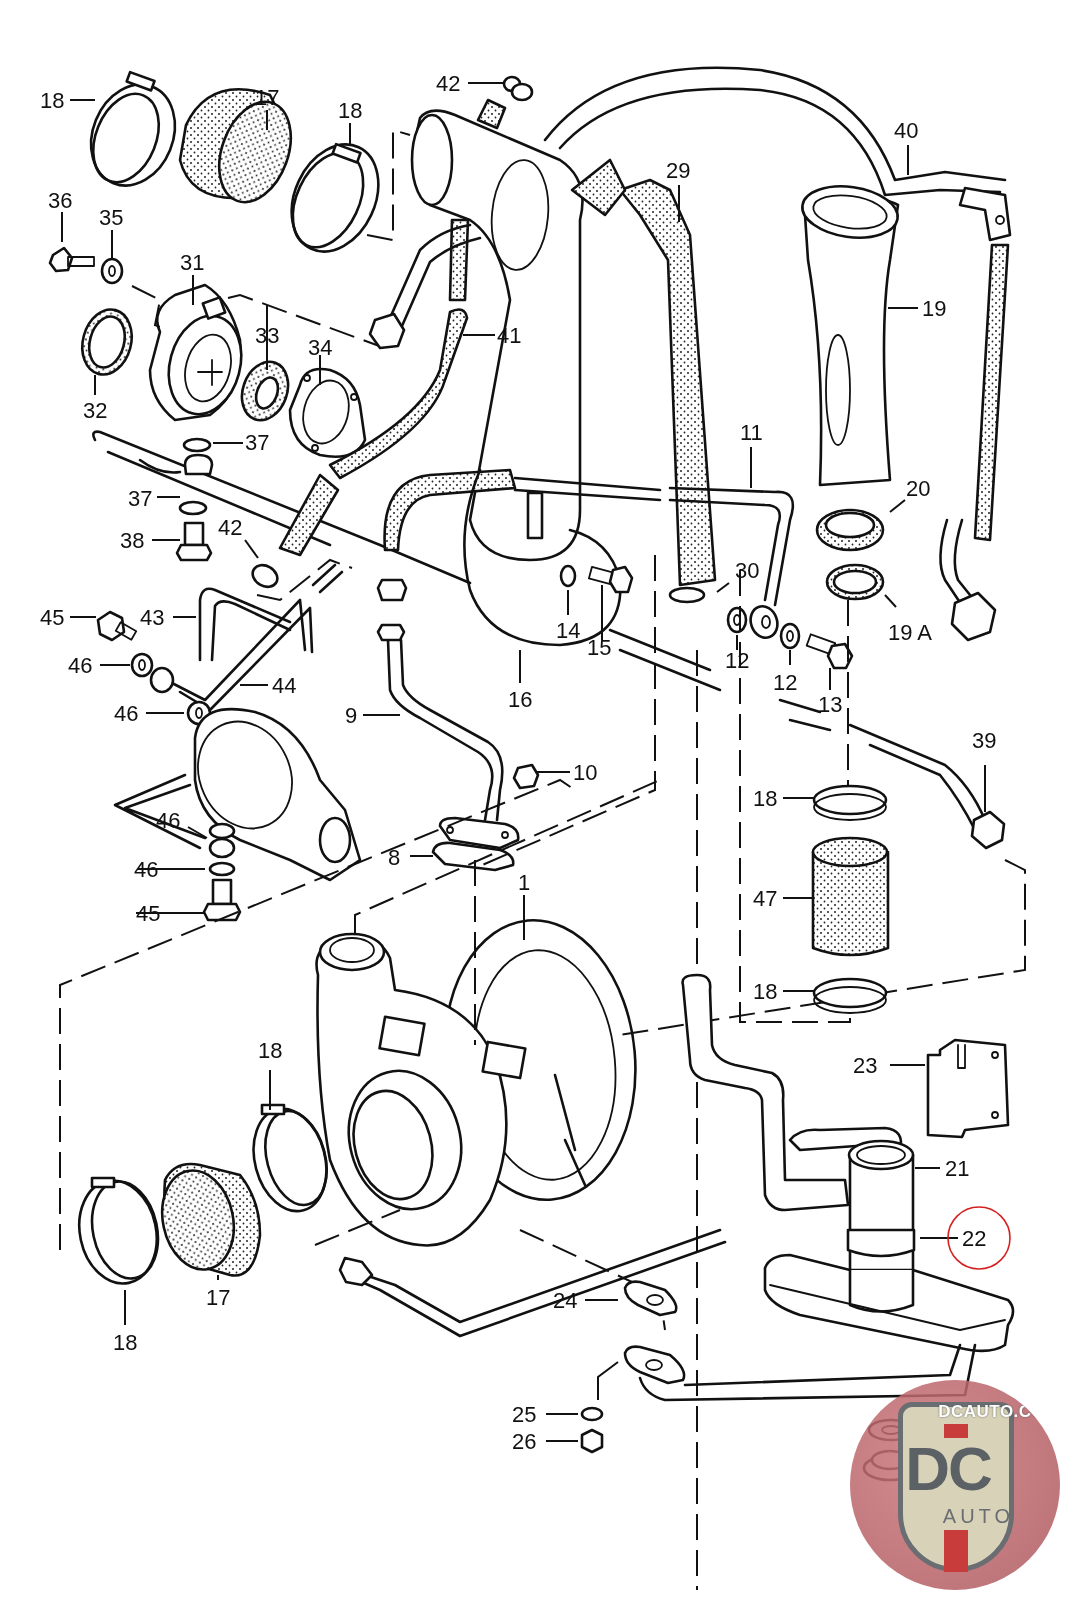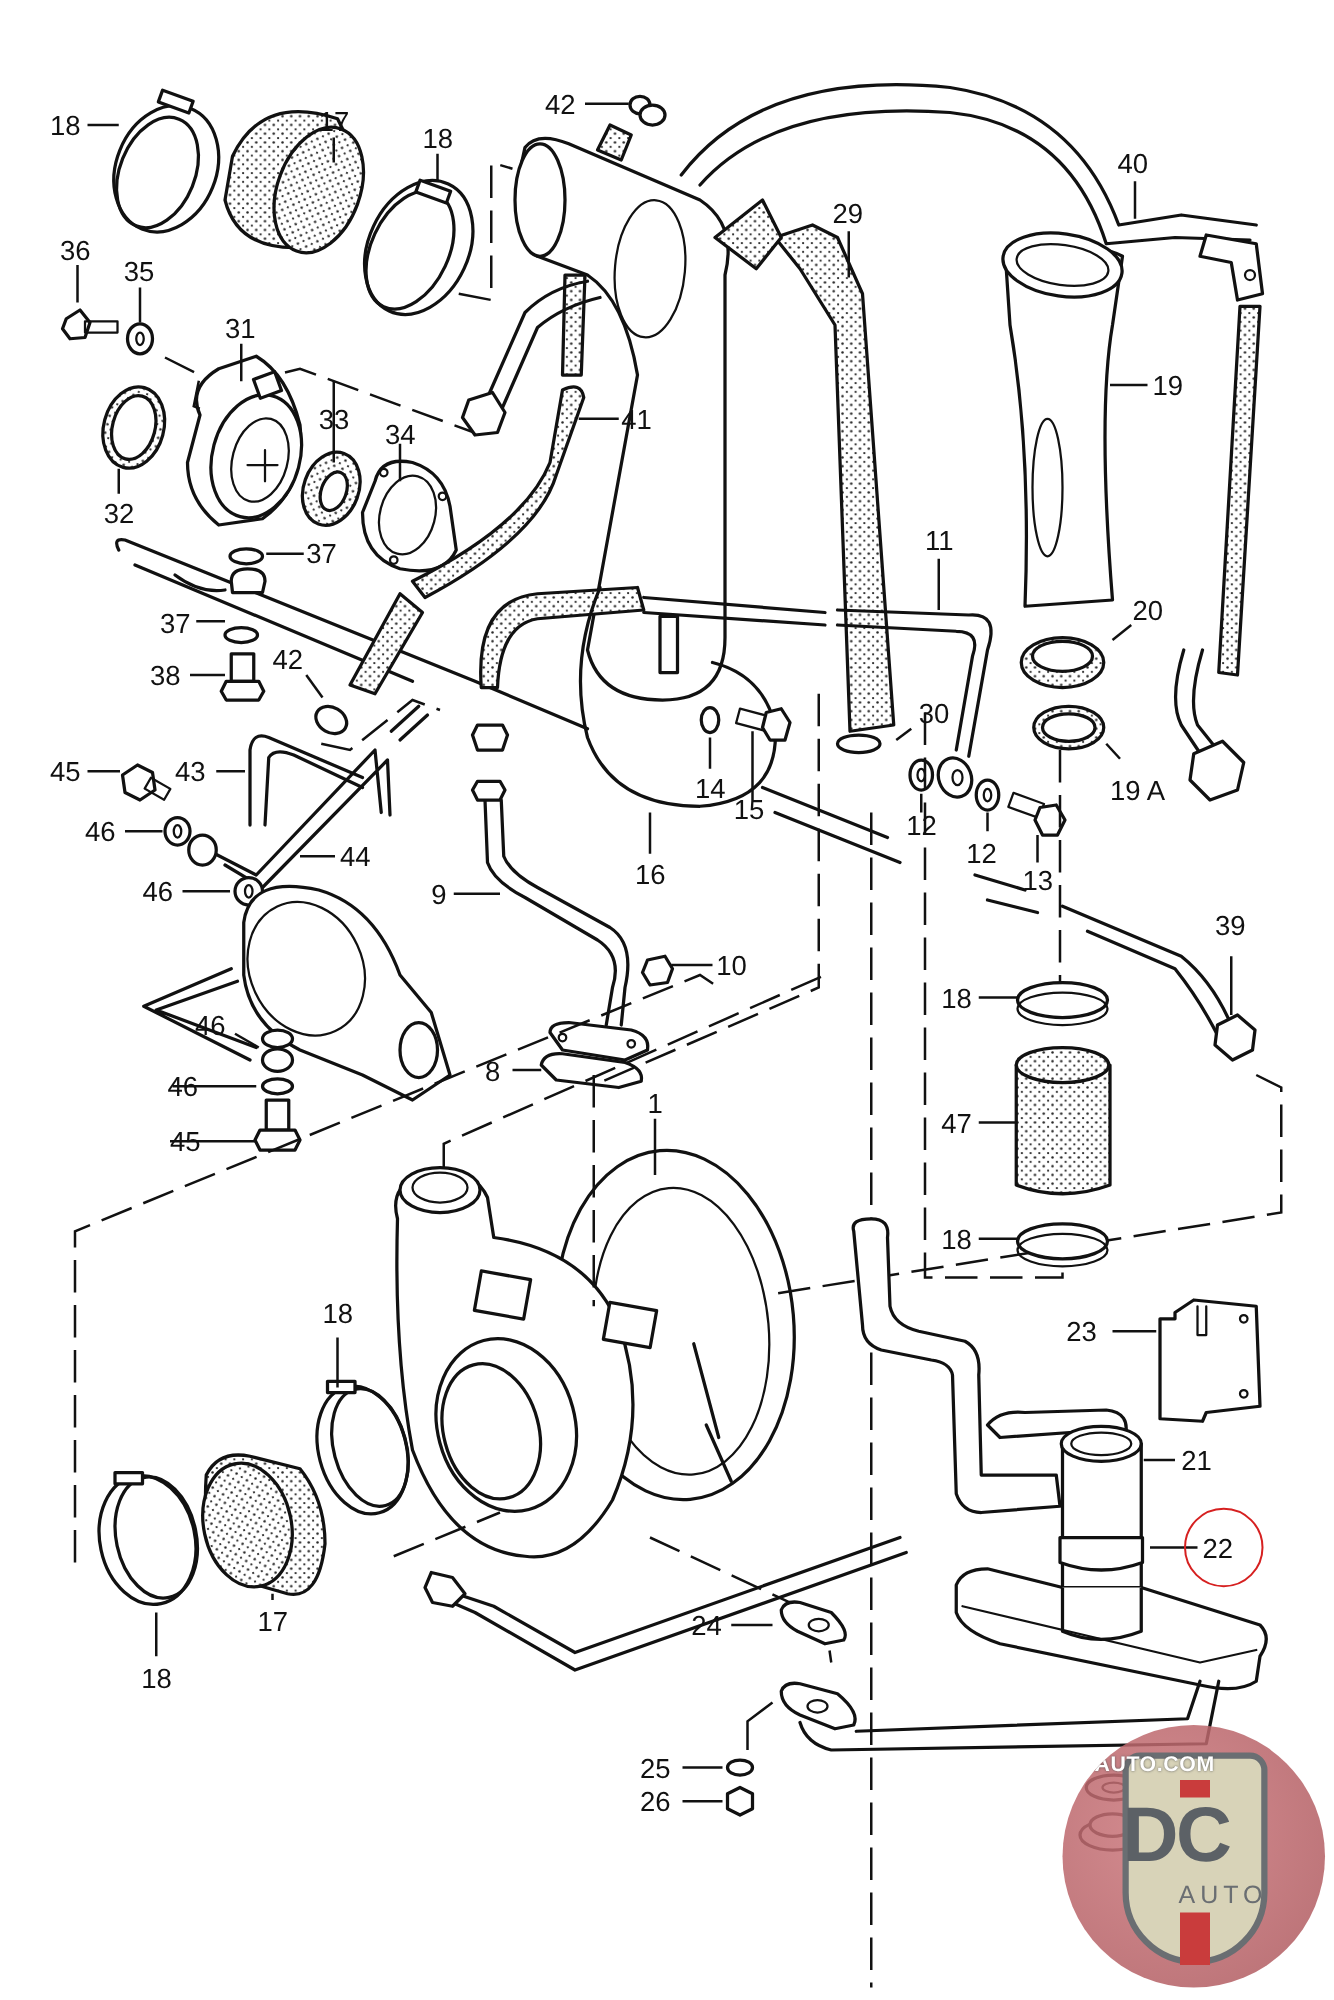--- a/index.html
+++ b/index.html
@@ -10,23 +10,23 @@
   .dash { fill: none; stroke: #111; stroke-width: 2; stroke-dasharray: 26 10; }
   .lead { fill: none; stroke: #111; stroke-width: 2; }
   .fillw { fill: #fff; stroke: #111; stroke-width: 2.6; stroke-linejoin: round; }
   .dotted { fill: url(#dots); stroke: #111; stroke-width: 2.6; stroke-linejoin: round; }
   .lbl { font-family: "Liberation Sans", sans-serif; font-size: 22px; fill: #111; }
   .hl { fill: none; stroke: #d62020; stroke-width: 1.6; }
   #watermark { position: absolute; left: 850px; top: 1380px; width: 210px; height: 210px; border-radius: 50%;
     background: radial-gradient(circle at 40% 40%, rgba(205,120,125,0.85), rgba(170,85,90,0.85)); overflow: hidden; }
   #wm-shield { position: absolute; left: 48px; top: 22px; width: 116px; height: 170px; background: #d8d3b8;
     border: 5px solid #6a6e72; border-radius: 14px 14px 58px 58px; box-sizing: border-box; }
-  #wm-url { position: absolute; left: 0; top: 22px; width: 210px; text-align: left; font-weight: bold; font-size: 17px;
+  #wm-url { position: absolute; left: 0; top: 22px; width: 210px; text-align: right; font-weight: bold; font-size: 17px;
     color: #fff; text-shadow: 0 0 2px #555; letter-spacing: 0.5px; }
-  #wm-dc { position: absolute; left: 48px; top: 58px; width: 100px; text-align: left; font-weight: bold; font-size: 62px;
+  #wm-dc { position: absolute; left: 48px; top: 58px; width: 100px; text-align: center; font-weight: bold; font-size: 62px;
     color: #5c6166; line-height: 62px; letter-spacing: -2px; }
   #wm-auto { position: absolute; left: 48px; top: 125px; width: 116px; text-align: right; font-size: 20px; color: #6a6e72;
     letter-spacing: 4px; }
   #wm-stripe { position: absolute; left: 94px; top: 150px; width: 24px; height: 42px; background: #c93c3c; }
   #wm-stripe-top { position: absolute; left: 94px; top: 44px; width: 24px; height: 14px; background: #c93c3c; }
 </style>
 </head>
 <body>
 
 <svg id="diagram" viewBox="0 0 1067 1600" xmlns="http://www.w3.org/2000/svg">

